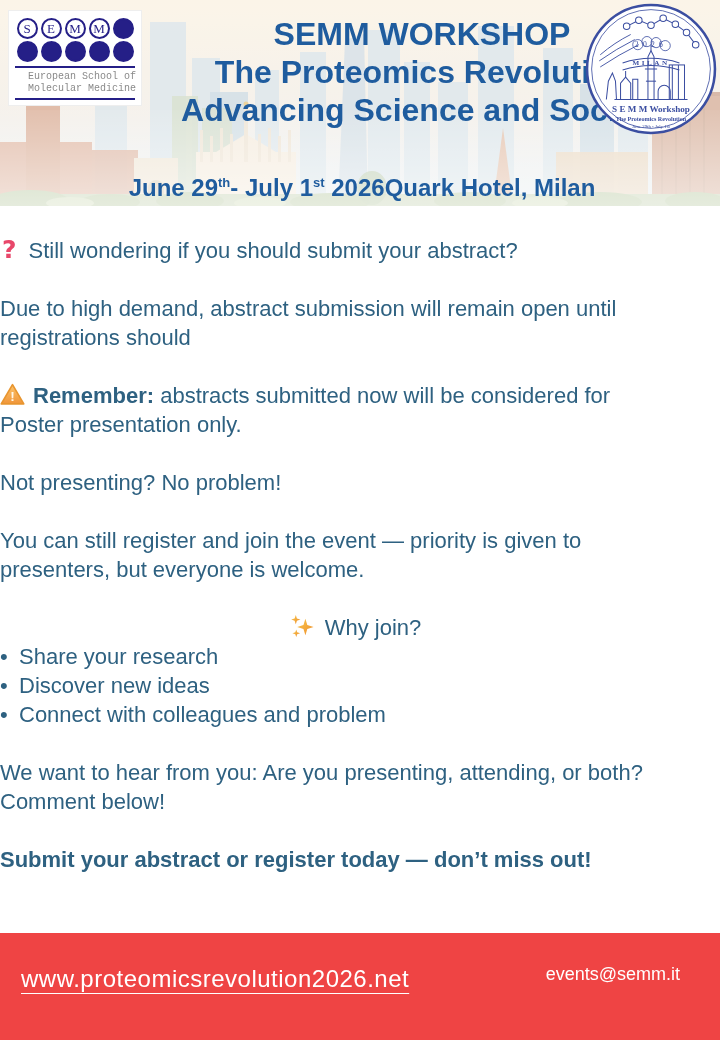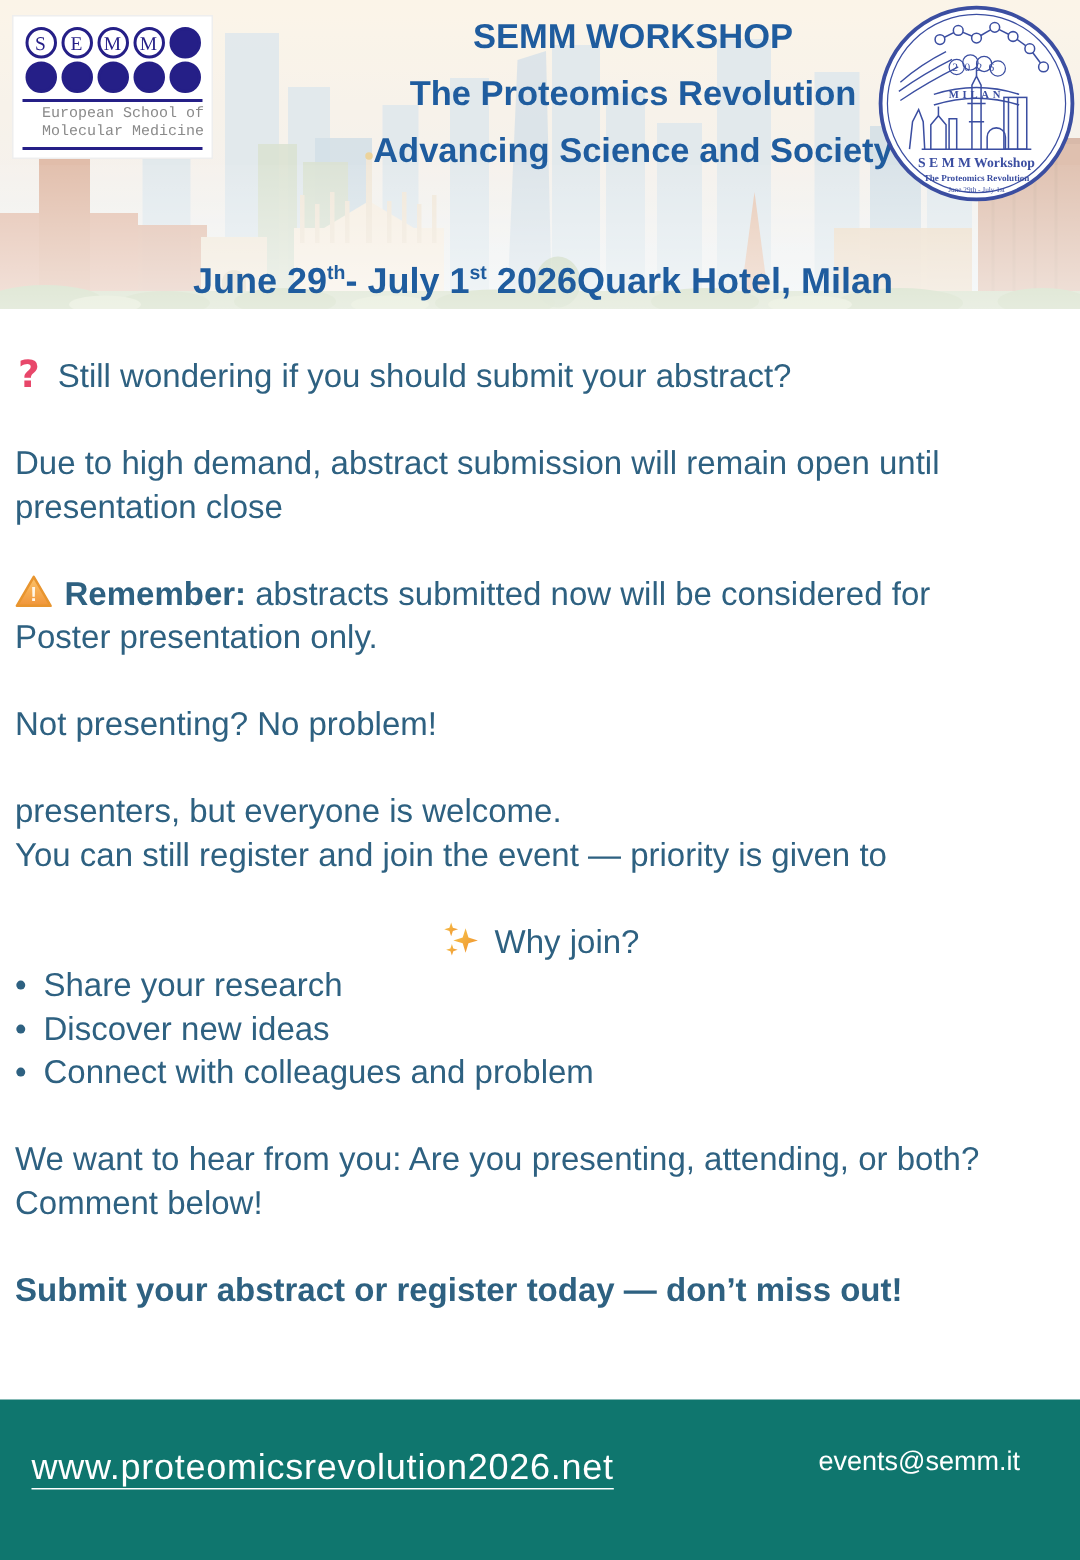--- a/index.html
+++ b/index.html
@@ -26,37 +26,37 @@
   }
   .logo-circle.solid { background:#251f87; border-color:#251f87; }
   .logo-divider { border-top:2px solid #251f87; margin:4px 0 3px 0; }
   .logo-divider.bottom { margin:3px 0 0 0; }
   .logo-org {
     font-family:"Liberation Mono", monospace; font-size:10px; line-height:12px;
     color:#8a8a8a; text-align:center; white-space:nowrap; letter-spacing:0px;margin-left:13px;
   }
 
   .hero-title {
-    position:absolute; left:142px; right:18px; top:5px; text-align:center;
-    color:#1f5c9e; font-weight:700; font-size:23px; line-height:38px;
+    position:absolute; left:142px; right:18px; top:15px; text-align:center;
+    color:#1f5c9e; font-weight:700; font-size:32px; line-height:38px;
   }
   .hero-title .t-line { display:block; }
 
   .badge { position:absolute; right:2px; top:2px; width:134px; height:134px; }
 
   .hero-date {
     position:absolute; left:37px; right:33px; bottom:4px;
     display:flex; justify-content:center; align-items:baseline;
     color:#1f5c9e; font-weight:700; font-size:24px;
   }
   .hero-date sup { font-size:13px; font-weight:700; vertical-align:super; }
 
   
   .content {
-    padding:29px 10px 0 10px;
+    padding:29px 10px 0 0;
     color:#2e6181; font-size:22px; line-height:29px;
   }
   .para { margin:0 0 29px 0; }
   .para.tight { margin:0;text-align:center; }
   .para .line { display:block; }
   .para b { font-weight:700; }
   .bold { font-weight:700; }
 
   .q-icon {
     color:#e8476a; font-weight:800; font-size:25px;
@@ -64,21 +64,21 @@
   }
   .warn-icon { width:25px; height:23px; vertical-align:-3px; margin-right:8px; }
   .sparkle-icon { width:25px; height:25px; vertical-align:-4px; margin-right:10px; margin-left:1px; }
 
   .li { display:flex; }
   .li-marker { width:19px; flex:0 0 19px; }
 
   
   .footer {
     position:absolute; left:0; bottom:0; width:720px; height:107px;
-    background:#0f766e; color:#ffffff;
+    background:#ef4444; color:#ffffff;
     display:flex; align-items:center; justify-content:space-between;
     padding:0 40px 16px 21px;
   }
   .footer-link {
     color:#ffffff; font-size:24px; letter-spacing:0.5px;
     text-decoration:underline; text-underline-offset:6px; text-decoration-thickness:1px;
   }
   .footer-email { color:#ffffff; font-size:18px; position:relative; top:-4px; }
 </style>
 </head>
@@ -282,42 +282,42 @@
 
   <div class="content">
 
     <p class="para">
       <span class="q-icon">?</span><span>Still wondering if you should submit your abstract?</span>
     </p>
 
 
     <p class="para">
       <span class="line">Due to high demand, abstract submission will remain open until</span>
-      <span class="line">presentation close</span>
+      <span class="line">registrations should</span>
     </p>
 
     <p class="para">
       <span class="line"><svg class="warn-icon" viewBox="0 0 24 22" aria-hidden="true">
             <defs>
               <linearGradient id="wg" x1="0" y1="0" x2="0" y2="1">
                 <stop offset="0%" stop-color="#fcc46a"></stop>
                 <stop offset="100%" stop-color="#f0953a"></stop>
               </linearGradient>
             </defs>
             <path d="M12 1.5 L22.8 20 H1.2 Z" fill="url(#wg)" stroke="#e8952f" stroke-width="1.6" stroke-linejoin="round"></path>
             <text x="12" y="17" text-anchor="middle" font-size="13" font-weight="bold" fill="#fff7e8" font-family="Liberation Sans, sans-serif">!</text>
           </svg><b>Remember:</b><span> abstracts submitted now will be considered for</span></span>
       <span class="line">Poster presentation only.</span>
     </p>
 
     <p class="para">Not presenting? No problem!</p>
 
     <p class="para">
+      <span class="line">You can still register and join the event — priority is given to</span>
       <span class="line">presenters, but everyone is welcome.</span>
-      <span class="line">You can still register and join the event — priority is given to</span>
     </p>
 
     <p class="para tight">
       <svg class="sparkle-icon" viewBox="0 0 26 26" aria-hidden="true">
           <defs>
             <linearGradient id="sg" x1="0" y1="0" x2="1" y2="1">
               <stop offset="0%" stop-color="#f8c94e"></stop>
               <stop offset="100%" stop-color="#ee8c2b"></stop>
             </linearGradient>
           </defs>

